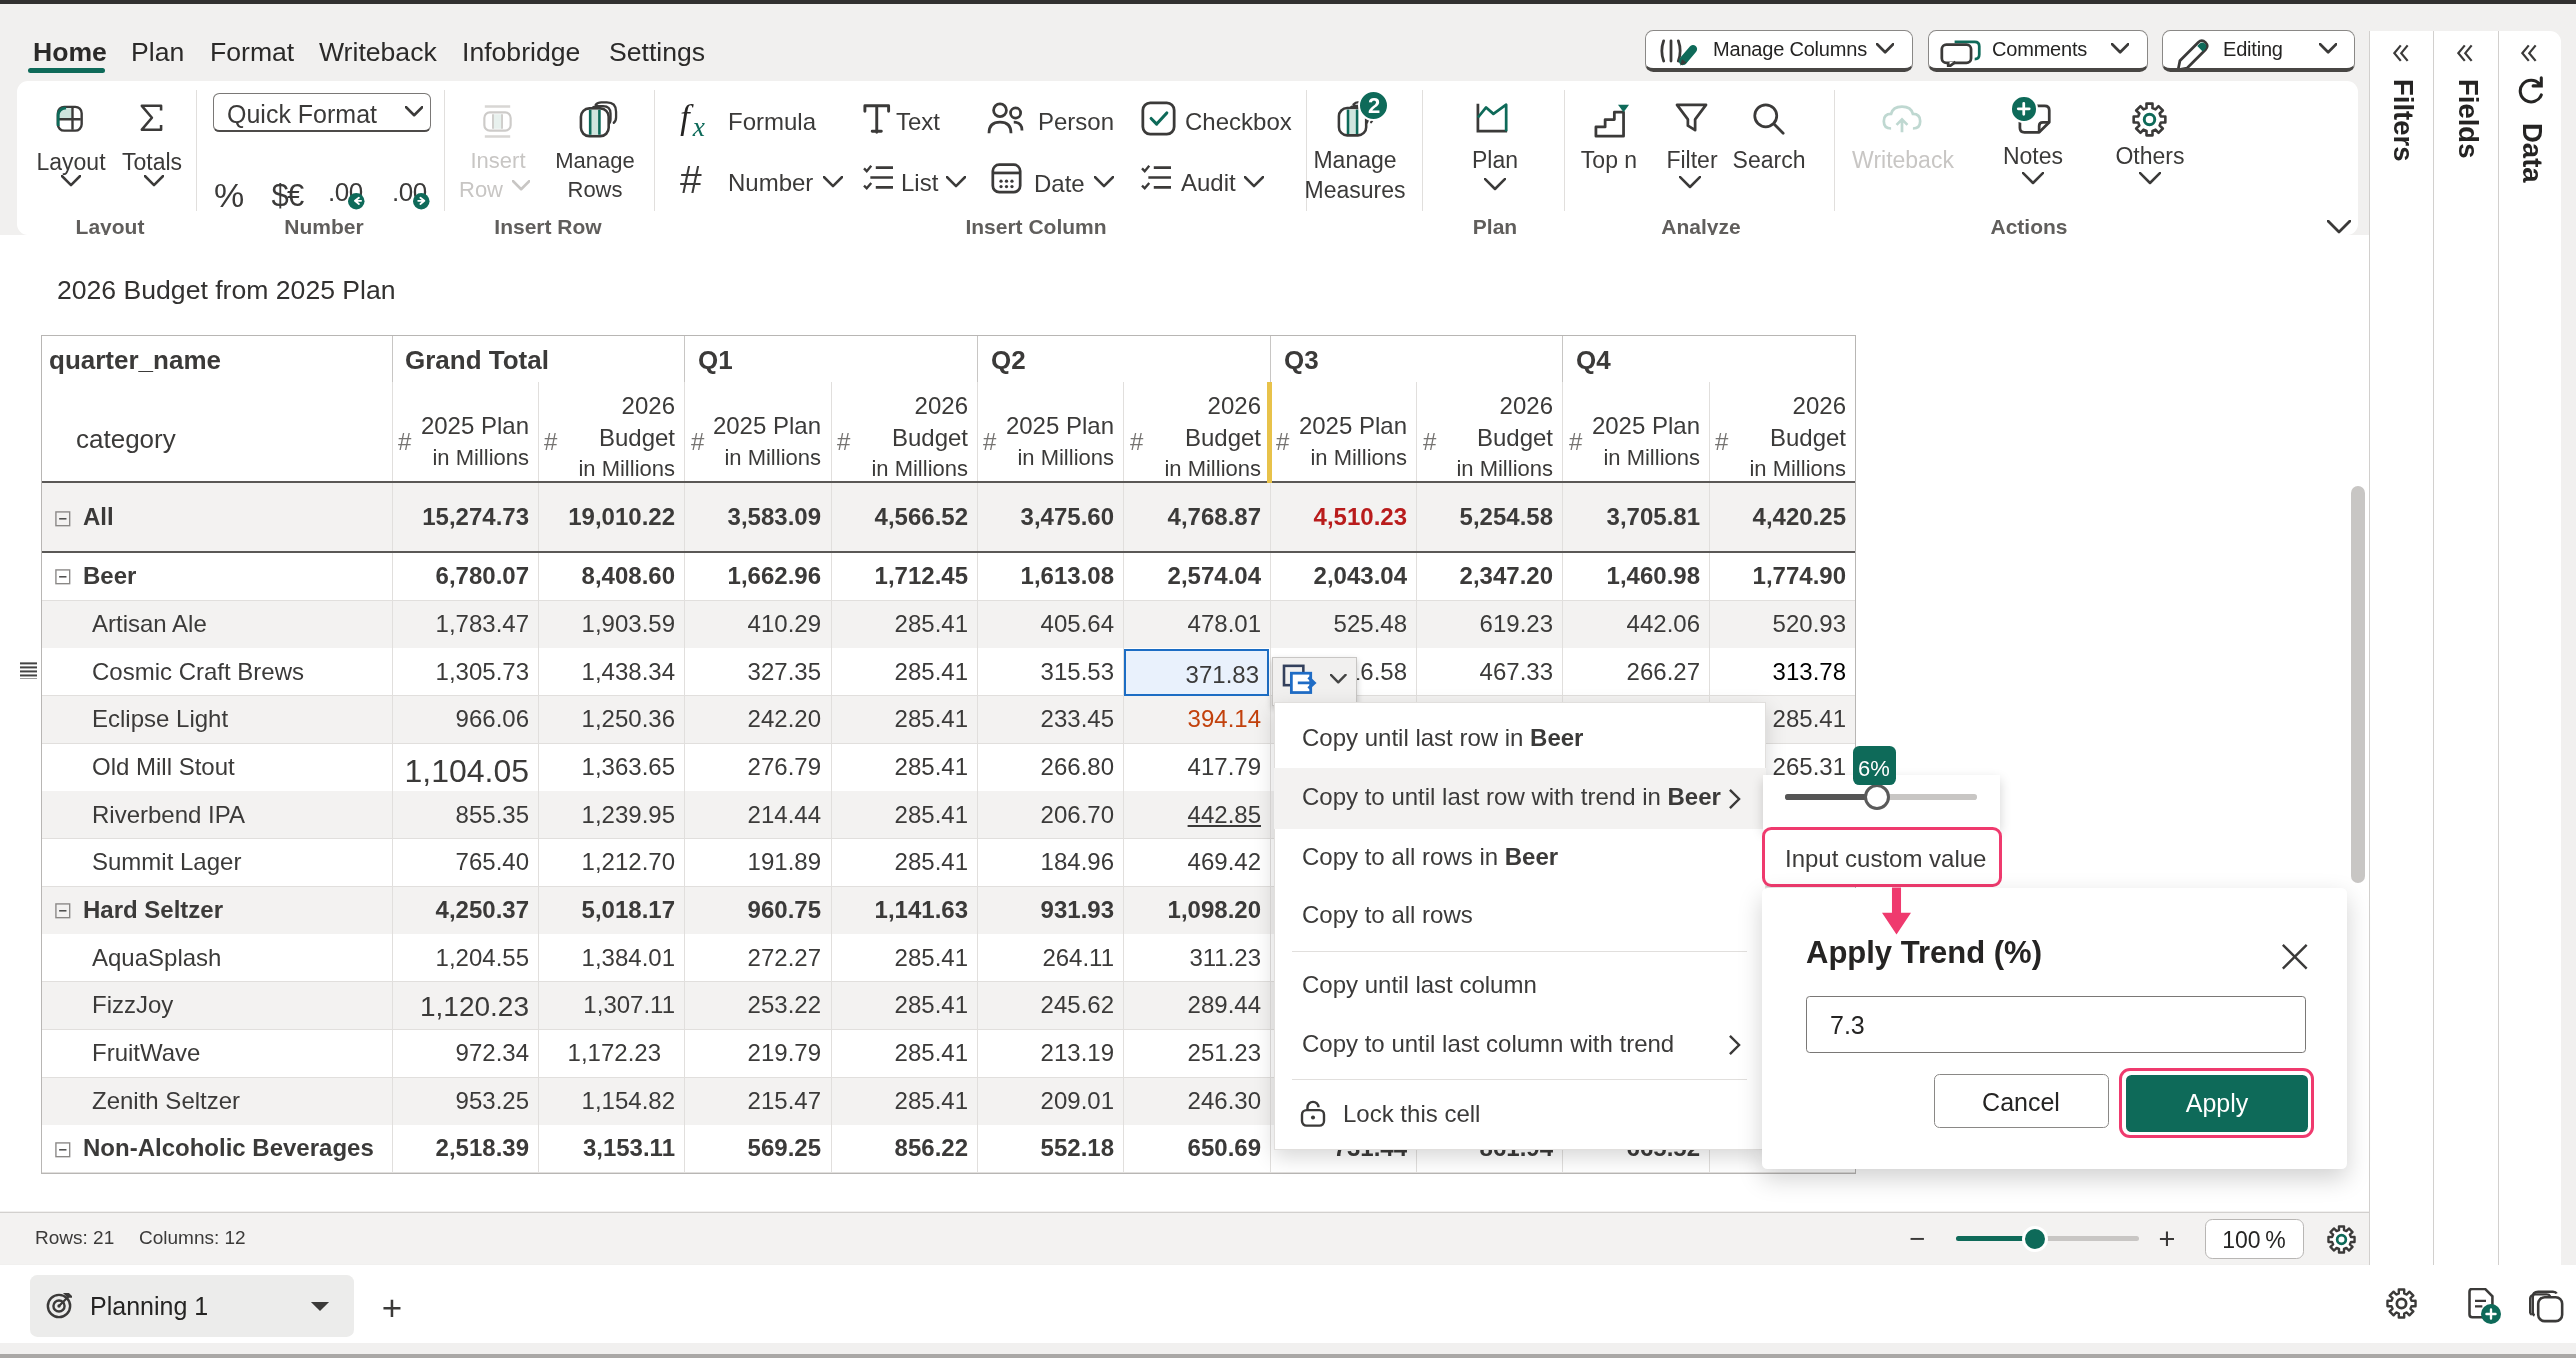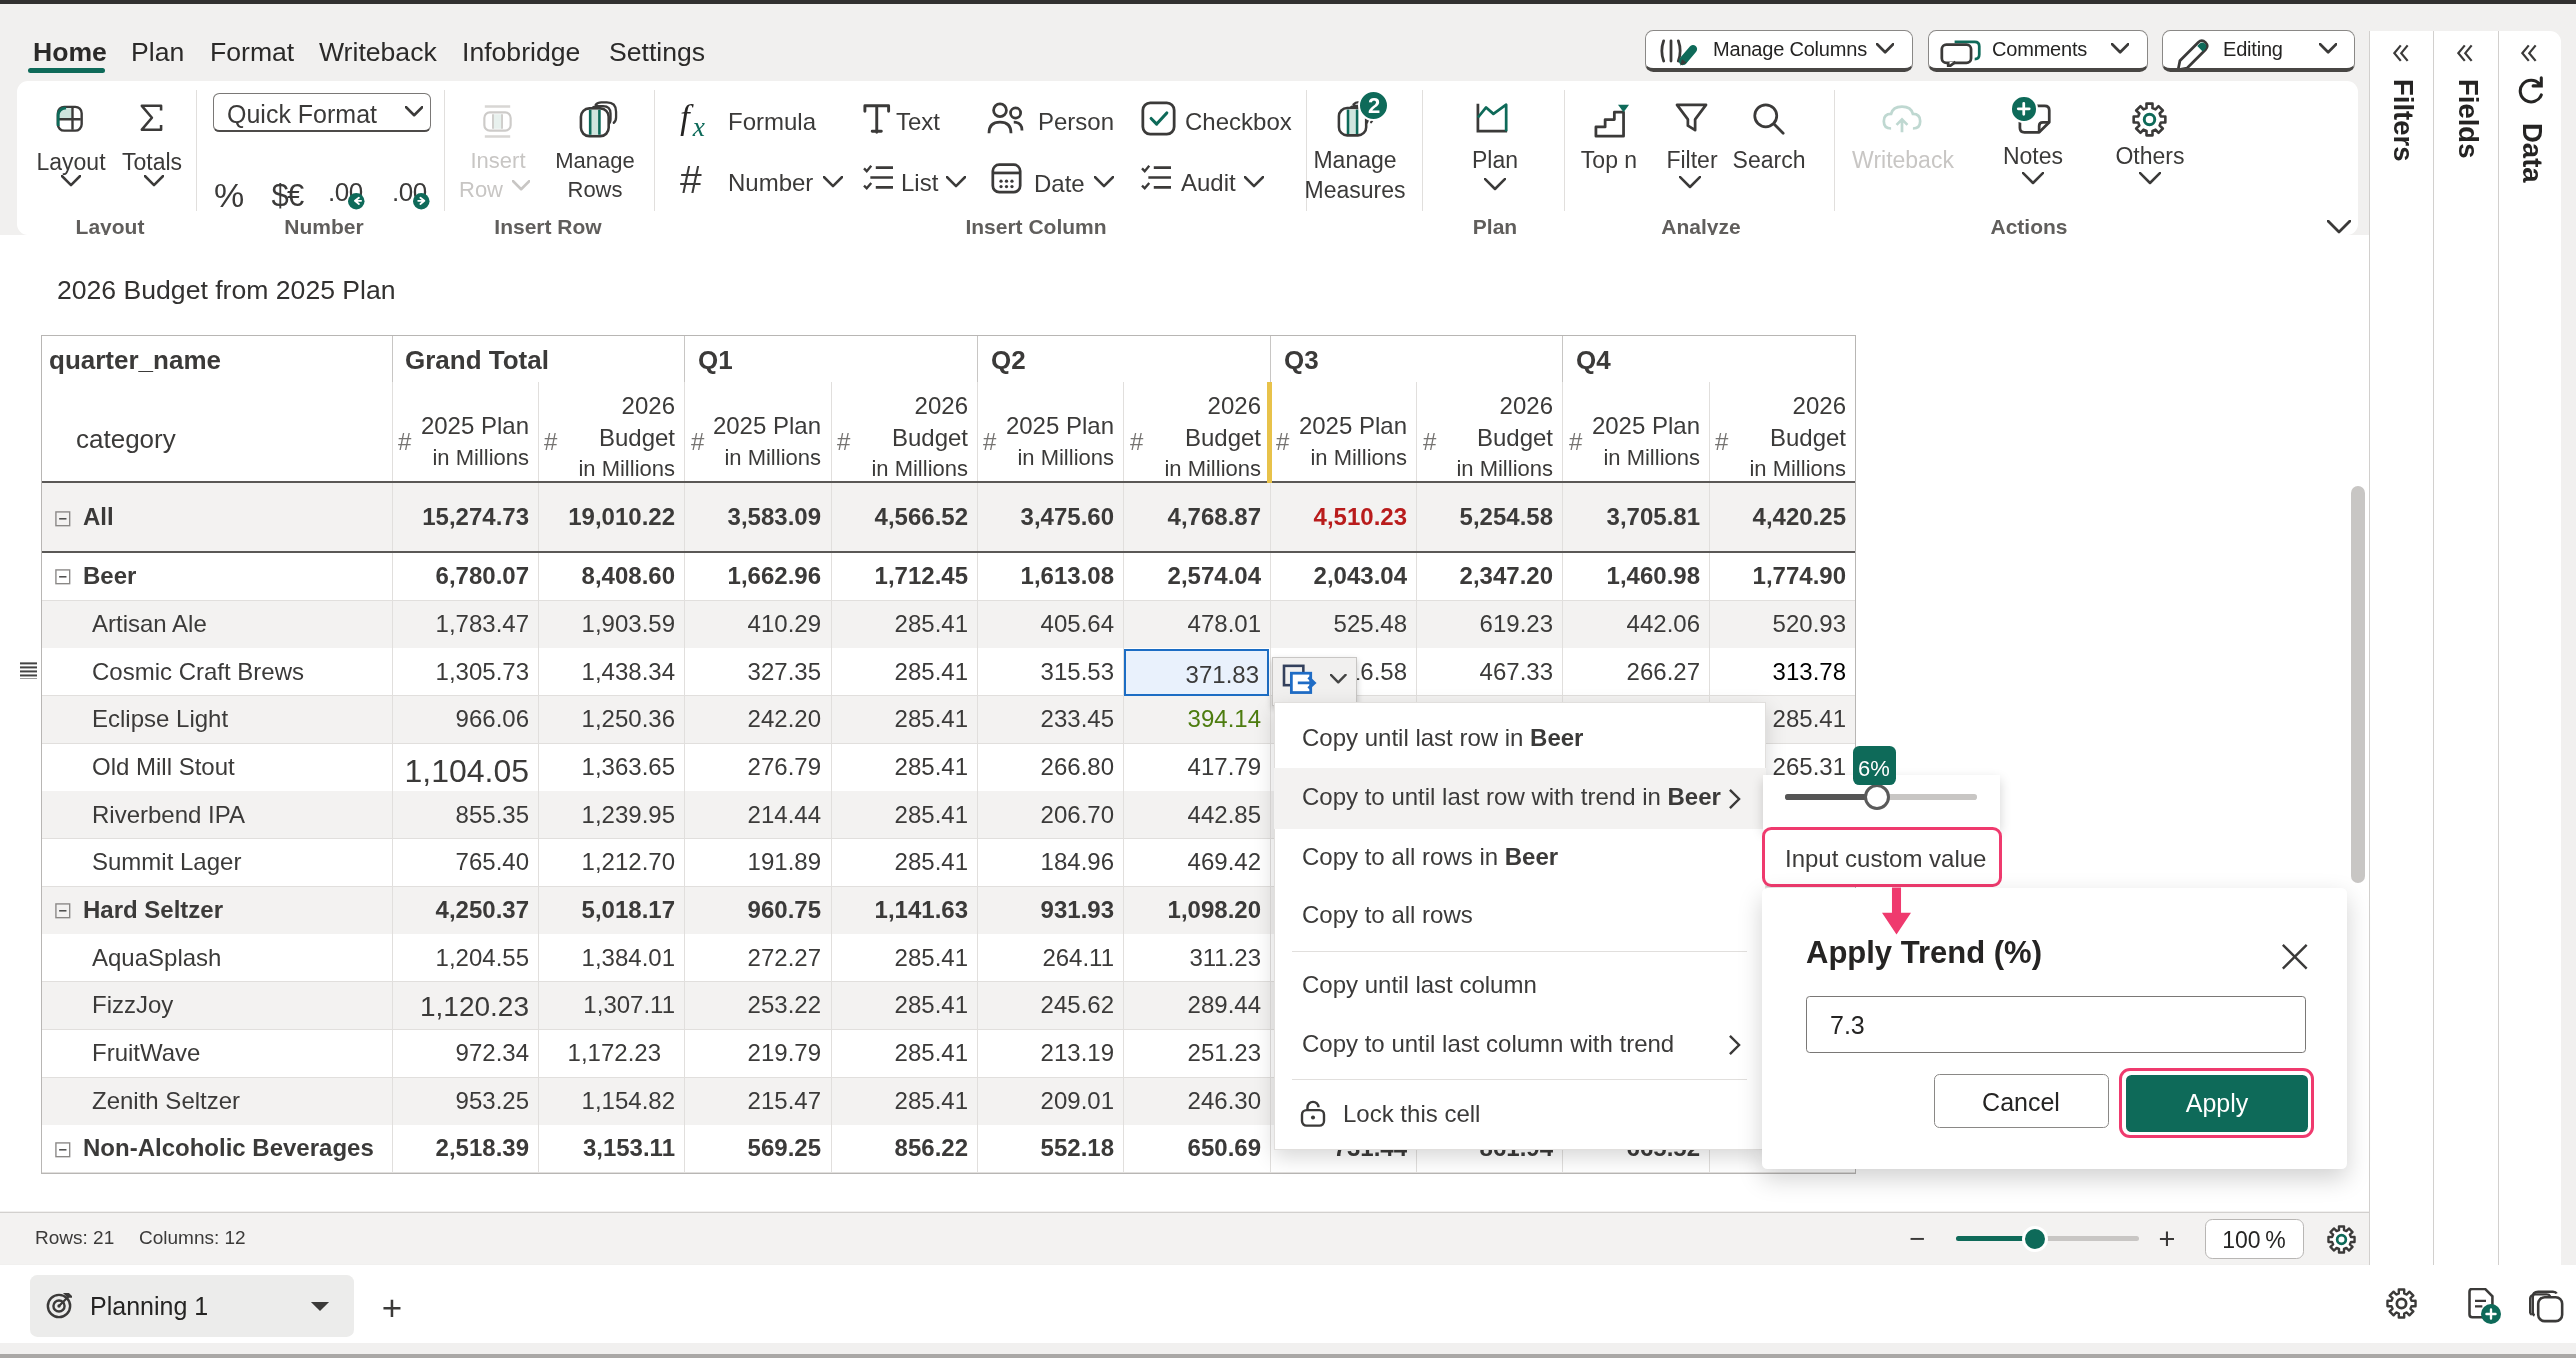--- a/index.html
+++ b/index.html
@@ -410,21 +410,21 @@
 <div class="abs" style="left:1416px;top:648px;width:0.9px;height:48px;background:#e1dfdd"></div>
 <div class="abs" style="left:1562px;top:648px;width:0.9px;height:48px;background:#e1dfdd"></div>
 <div class="abs" style="left:1709px;top:648px;width:0.9px;height:48px;background:#e1dfdd"></div>
 <div class="abs" style="left:42px;top:696px;width:1813px;height:48px;background:#f3f2f1;border-bottom:0.9px solid #e1dfdd"></div>
 <div class="abs" style="left:92px;top:705px;font-size:24px;color:#3b3a39;font-weight:normal;white-space:nowrap;">Eclipse Light</div>
 <div class="abs" style="right:2047px;top:705px;font-size:24px;color:#3b3a39;font-weight:normal;white-space:nowrap;">966.06</div>
 <div class="abs" style="right:1901px;top:705px;font-size:24px;color:#3b3a39;font-weight:normal;white-space:nowrap;">1,250.36</div>
 <div class="abs" style="right:1755px;top:705px;font-size:24px;color:#3b3a39;font-weight:normal;white-space:nowrap;">242.20</div>
 <div class="abs" style="right:1608px;top:705px;font-size:24px;color:#3b3a39;font-weight:normal;white-space:nowrap;">285.41</div>
 <div class="abs" style="right:1462px;top:705px;font-size:24px;color:#3b3a39;font-weight:normal;white-space:nowrap;">233.45</div>
-<div class="abs" style="right:1315px;top:705px;font-size:24px;color:#4d7c0f;font-weight:normal;white-space:nowrap;">394.14</div>
+<div class="abs" style="right:1315px;top:705px;font-size:24px;color:#c2410c;font-weight:normal;white-space:nowrap;">394.14</div>
 <div class="abs" style="right:730px;top:705px;font-size:24px;color:#3b3a39;font-weight:normal;white-space:nowrap;">285.41</div>
 <div class="abs" style="left:392px;top:696px;width:0.9px;height:48px;background:#e1dfdd"></div>
 <div class="abs" style="left:538px;top:696px;width:0.9px;height:48px;background:#e1dfdd"></div>
 <div class="abs" style="left:684px;top:696px;width:0.9px;height:48px;background:#e1dfdd"></div>
 <div class="abs" style="left:831px;top:696px;width:0.9px;height:48px;background:#e1dfdd"></div>
 <div class="abs" style="left:977px;top:696px;width:0.9px;height:48px;background:#e1dfdd"></div>
 <div class="abs" style="left:1123px;top:696px;width:0.9px;height:48px;background:#e1dfdd"></div>
 <div class="abs" style="left:1270px;top:696px;width:0.9px;height:48px;background:#e1dfdd"></div>
 <div class="abs" style="left:1416px;top:696px;width:0.9px;height:48px;background:#e1dfdd"></div>
 <div class="abs" style="left:1562px;top:696px;width:0.9px;height:48px;background:#e1dfdd"></div>
@@ -448,21 +448,21 @@
 <div class="abs" style="left:1416px;top:744px;width:0.9px;height:48px;background:#e1dfdd"></div>
 <div class="abs" style="left:1562px;top:744px;width:0.9px;height:48px;background:#e1dfdd"></div>
 <div class="abs" style="left:1709px;top:744px;width:0.9px;height:48px;background:#e1dfdd"></div>
 <div class="abs" style="left:42px;top:791px;width:1813px;height:48px;background:#f3f2f1;border-bottom:0.9px solid #e1dfdd"></div>
 <div class="abs" style="left:92px;top:801px;font-size:24px;color:#3b3a39;font-weight:normal;white-space:nowrap;">Riverbend IPA</div>
 <div class="abs" style="right:2047px;top:801px;font-size:24px;color:#3b3a39;font-weight:normal;white-space:nowrap;">855.35</div>
 <div class="abs" style="right:1901px;top:801px;font-size:24px;color:#3b3a39;font-weight:normal;white-space:nowrap;">1,239.95</div>
 <div class="abs" style="right:1755px;top:801px;font-size:24px;color:#3b3a39;font-weight:normal;white-space:nowrap;">214.44</div>
 <div class="abs" style="right:1608px;top:801px;font-size:24px;color:#3b3a39;font-weight:normal;white-space:nowrap;">285.41</div>
 <div class="abs" style="right:1462px;top:801px;font-size:24px;color:#3b3a39;font-weight:normal;white-space:nowrap;">206.70</div>
-<div class="abs" style="right:1315px;top:801px;font-size:24px;color:#3b3a39;font-weight:normal;white-space:nowrap;">442.85</div>
+<div class="abs" style="right:1315px;top:801px;font-size:24px;color:#3b3a39;font-weight:normal;white-space:nowrap;text-decoration:underline;">442.85</div>
 <div class="abs" style="left:392px;top:791px;width:0.9px;height:48px;background:#e1dfdd"></div>
 <div class="abs" style="left:538px;top:791px;width:0.9px;height:48px;background:#e1dfdd"></div>
 <div class="abs" style="left:684px;top:791px;width:0.9px;height:48px;background:#e1dfdd"></div>
 <div class="abs" style="left:831px;top:791px;width:0.9px;height:48px;background:#e1dfdd"></div>
 <div class="abs" style="left:977px;top:791px;width:0.9px;height:48px;background:#e1dfdd"></div>
 <div class="abs" style="left:1123px;top:791px;width:0.9px;height:48px;background:#e1dfdd"></div>
 <div class="abs" style="left:1270px;top:791px;width:0.9px;height:48px;background:#e1dfdd"></div>
 <div class="abs" style="left:1416px;top:791px;width:0.9px;height:48px;background:#e1dfdd"></div>
 <div class="abs" style="left:1562px;top:791px;width:0.9px;height:48px;background:#e1dfdd"></div>
 <div class="abs" style="left:1709px;top:791px;width:0.9px;height:48px;background:#e1dfdd"></div>

